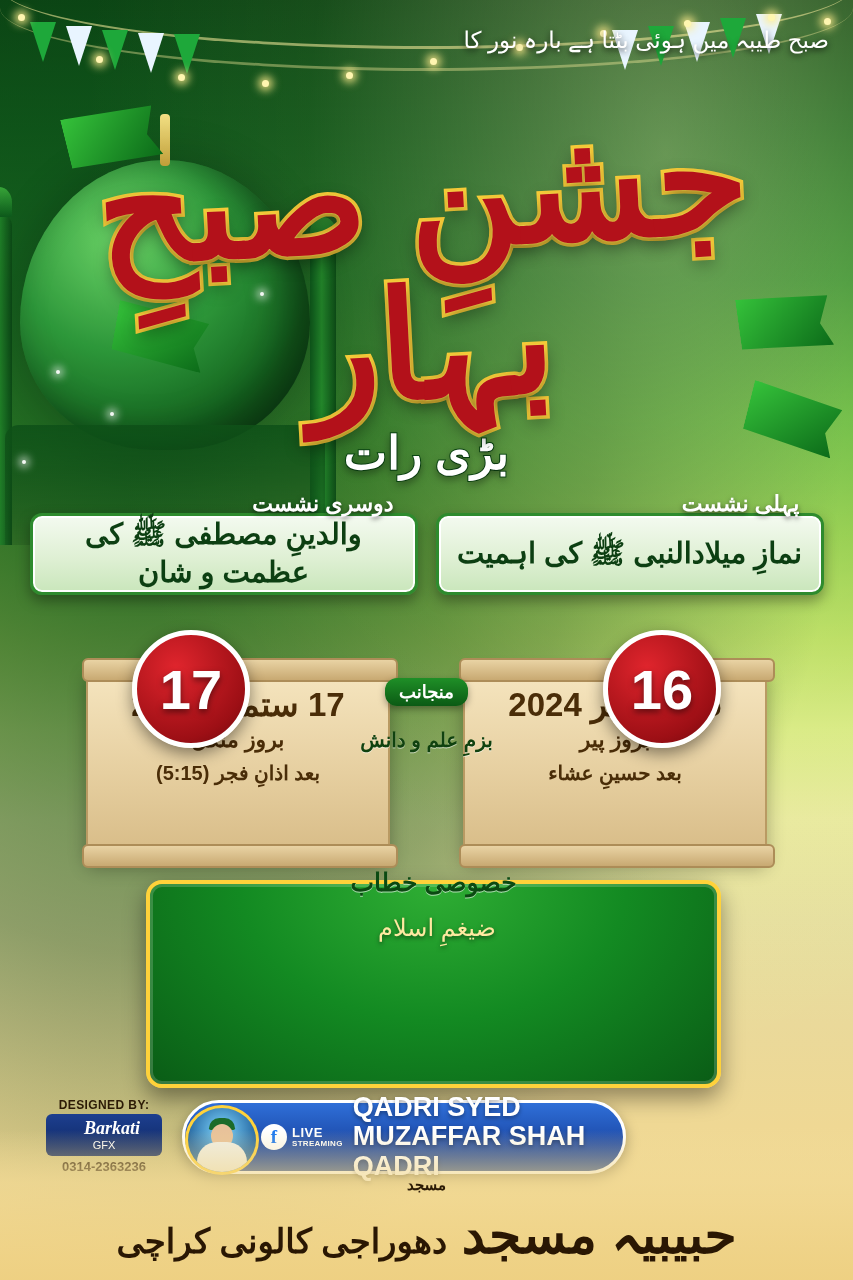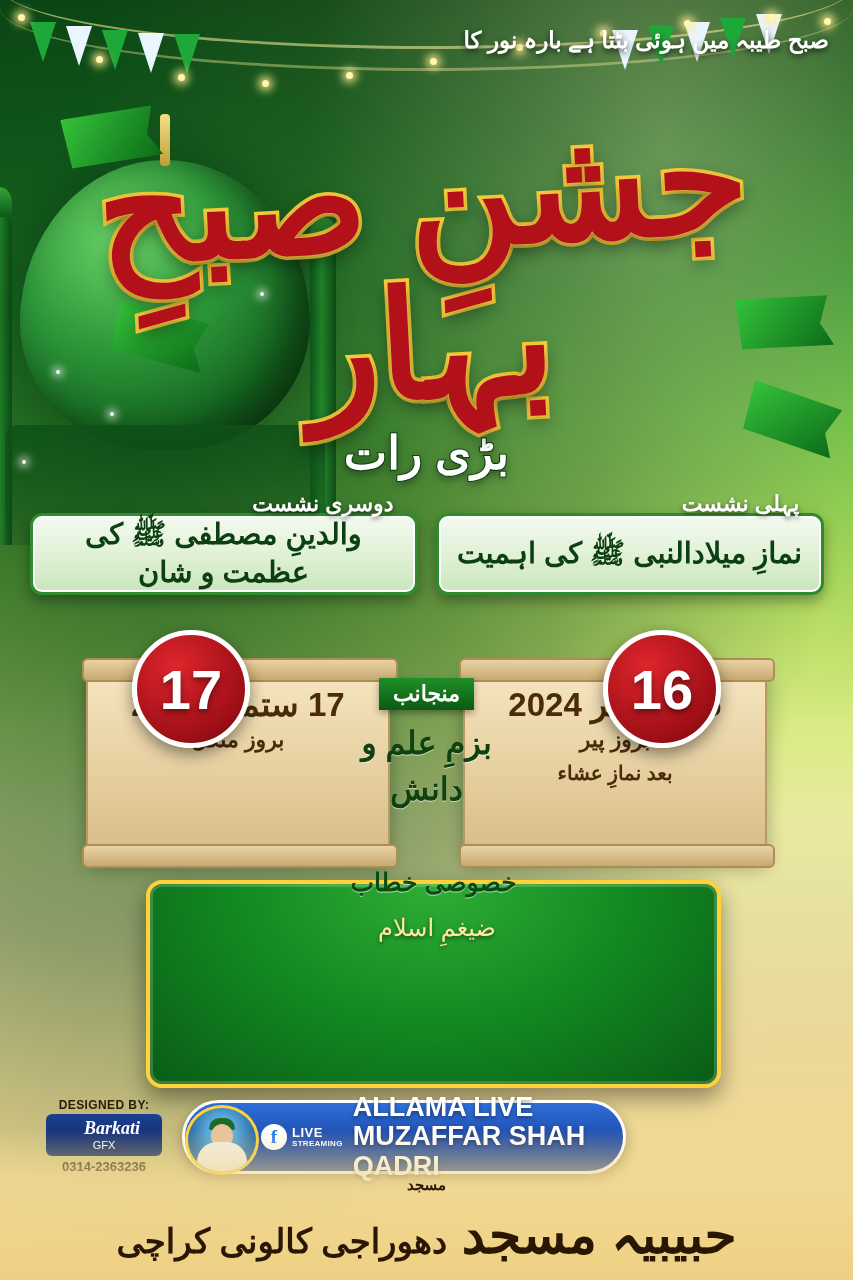--- a/index.html
+++ b/index.html
@@ -161,21 +161,21 @@
     position: absolute;
     top: 18px;
     right: 24px;
     width: 560px;
     text-align: right;
     direction: rtl;
     color: #ffffff;
     text-shadow: 0 2px 6px rgba(0,0,0,0.75);
     font-size: 23px;
     line-height: 1.95;
-    font-weight: bold;
+    font-weight: normal;
     letter-spacing: .3px;
   }
 
   
   .title-block {
     position: absolute;
     top: 120px;
     left: 0;
     width: 853px;
     text-align: center;
@@ -332,28 +332,28 @@
     transform: translateX(-50%);
     width: 150px;
     text-align: center;
     direction: rtl;
   }
   .ribbon-tag {
     display: inline-block;
     padding: 3px 14px;
     background: linear-gradient(180deg, #1f8f27, #0b5a14);
     color: #fff;
-    font-size: 22px;
-    font-weight: bold;
-    border-radius: 0;
+    font-size: 18px;
+    font-weight: bold;
+    border-radius: 12px;
     box-shadow: 0 3px 7px rgba(0,0,0,0.35);
   }
   .ribbon-text {
-    margin-top: 10px;
-    font-size: 32px;
+    margin-top: 20px;
+    font-size: 20px;
     font-weight: bold;
     color: #10420f;
     line-height: 1.45;
     text-shadow: 0 1px 0 rgba(255,255,255,0.55);
   }
 
   
   .speaker-panel {
     position: absolute;
     top: 880px;
@@ -651,29 +651,30 @@
       </div>
     </div>
   </div>
 
   <div class="dates">
 
     <div class="scroll right">
       <div class="scroll-text">
         <div class="scroll-date">16 ستمبر 2024</div>
         <div class="scroll-day">بروز پیر</div>
-        <div class="scroll-time">بعد نمازِ عشاء</div>
+        <div class="scroll-time">بعد حسینِ عشاء</div>
       </div>
     </div>
     <div class="badge right">16</div>
 
     <div class="scroll left">
       <div class="scroll-text">
         <div class="scroll-date">17 ستمبر 2024</div>
         <div class="scroll-day">بروز منگل</div>
+        <div class="scroll-time">بعد اذانِ فجر (5:15)</div>
       </div>
     </div>
     <div class="badge left">17</div>
 
     <div class="mid-ribbon">
       <div class="ribbon-tag">منجانب</div>
       <div class="ribbon-text">بزمِ علم و دانش</div>
     </div>
   </div>
 
@@ -698,21 +699,21 @@
       <div class="body"></div>
     </div>
     <div class="fb-chip">
       <div class="fb-circle">f</div>
       <div class="live-word">
         <span>LIVE</span>
         <small>STREAMING</small>
       </div>
     </div>
     <div class="live-name">
-      <div>ALLAMA LIVE</div>
+      <div>QADRI SYED</div>
       <div>MUZAFFAR SHAH QADRI</div>
     </div>
   </div>
 
   <div class="sandy"></div>
 
   <div class="venue">
     <div class="venue-logo">مسجد</div>
     <div class="venue-name">
       <span>حبیبیہ مسجد</span>

